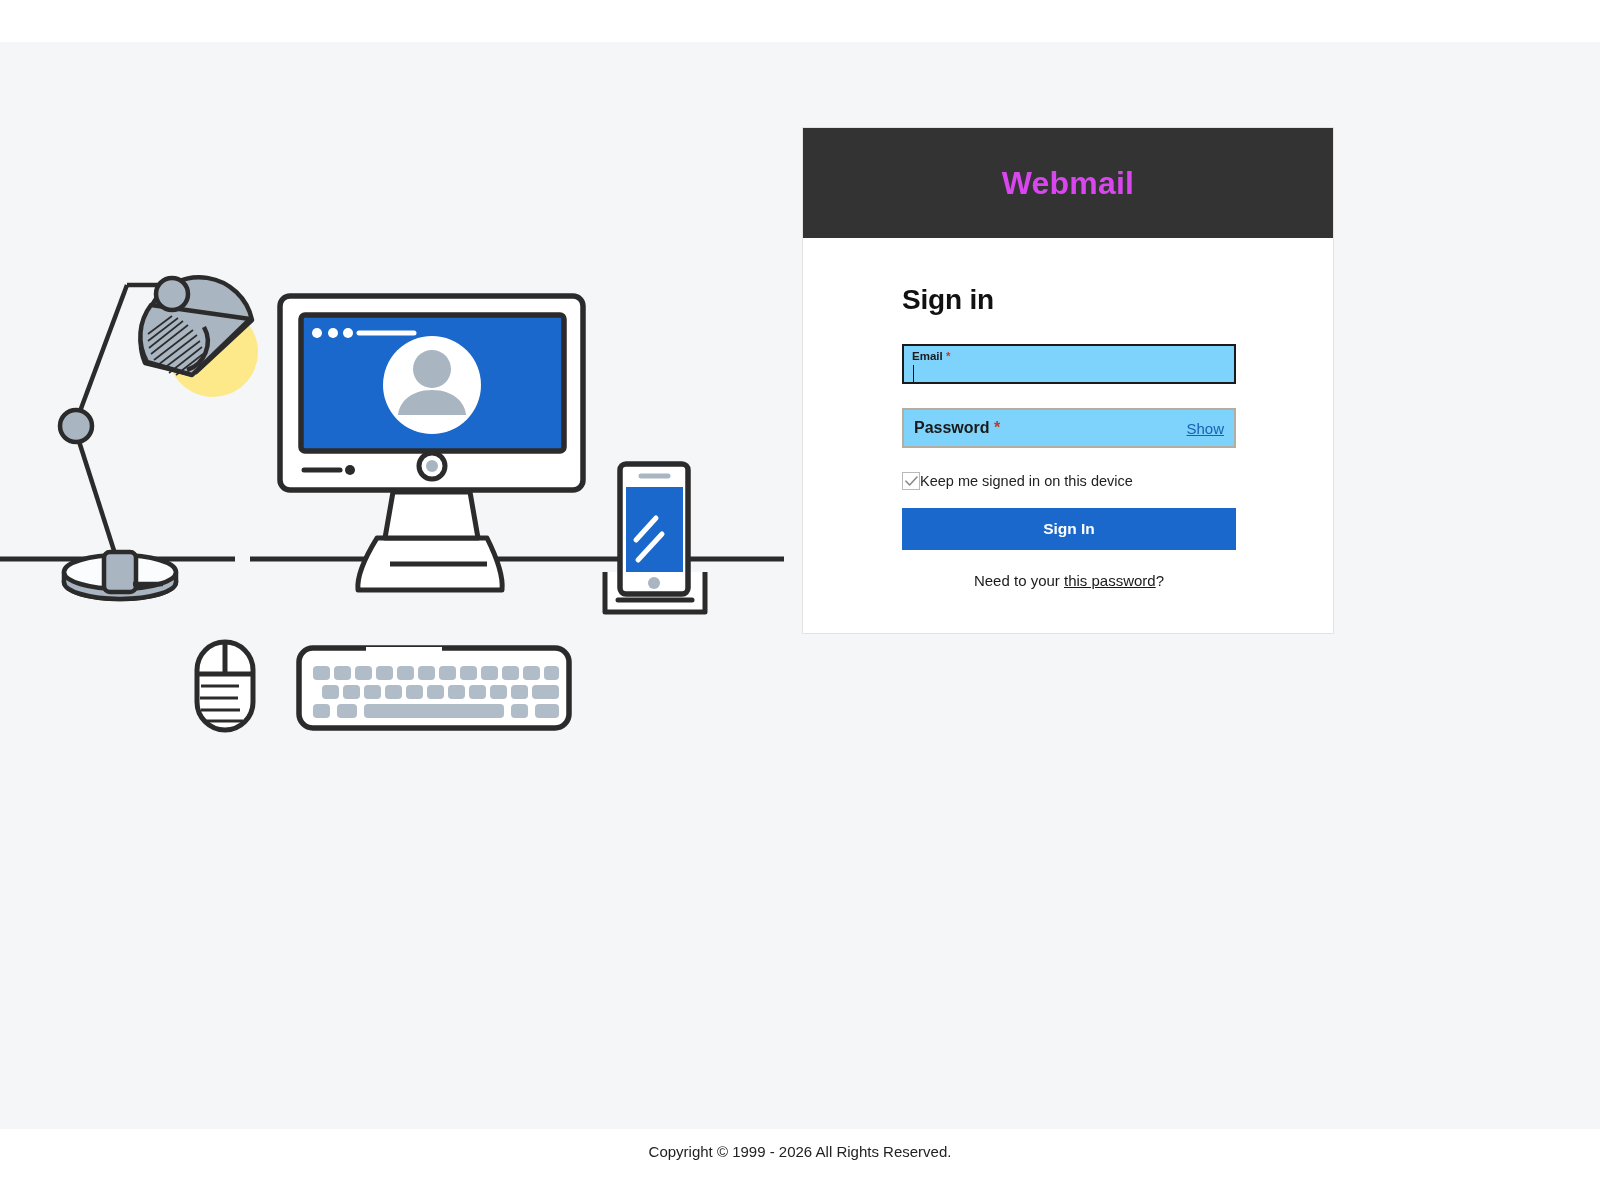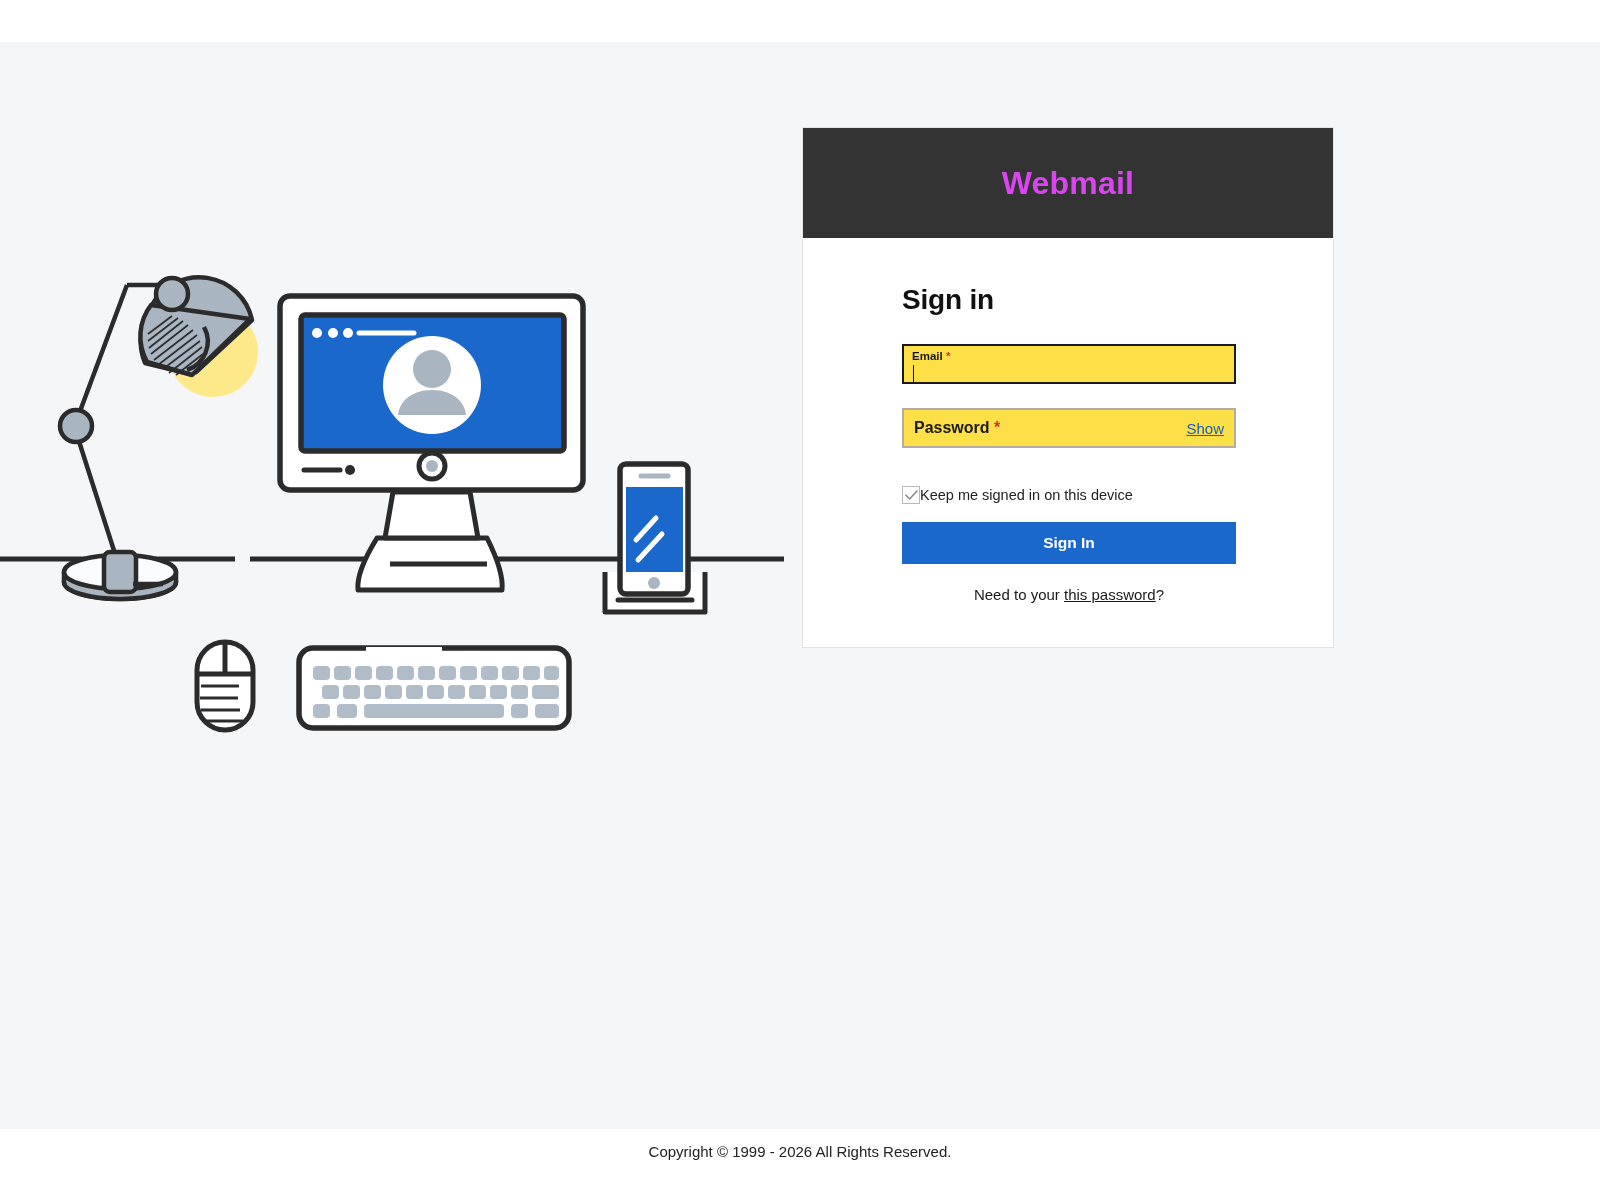--- a/index.html
+++ b/index.html
@@ -84,21 +84,21 @@
     font-weight: bold;
     color: #111111;
     margin: 0 0 28px 0;
     letter-spacing: -0.2px;
   }
 
   .field {
     position: relative;
     box-sizing: border-box;
     width: 334px;
-    background: #fde047;
+    background: #7dd3fc;
   }
   .field-email {
     height: 40px;
     border: 2px solid #1a1a1a;
     padding: 4px 8px 0 8px;
     margin-bottom: 24px;
   }
   .field-email .flabel {
     display: block;
     font-size: 11.5px;
@@ -112,21 +112,21 @@
     width: 1px;
     height: 17px;
     background: #111;
     margin-top: 2px;
     margin-left: 1px;
   }
   .field-password {
     height: 40px;
     border: 2px solid #b5aea0;
     padding: 0 10px;
-    margin-bottom: 38px;
+    margin-bottom: 24px;
     display: flex;
     align-items: center;
     justify-content: space-between;
   }
   .field-password .flabel {
     font-size: 16px;
     font-weight: bold;
     color: #1a1a1a;
   }
   .field-password .asterisk { color: #c0392b; }

